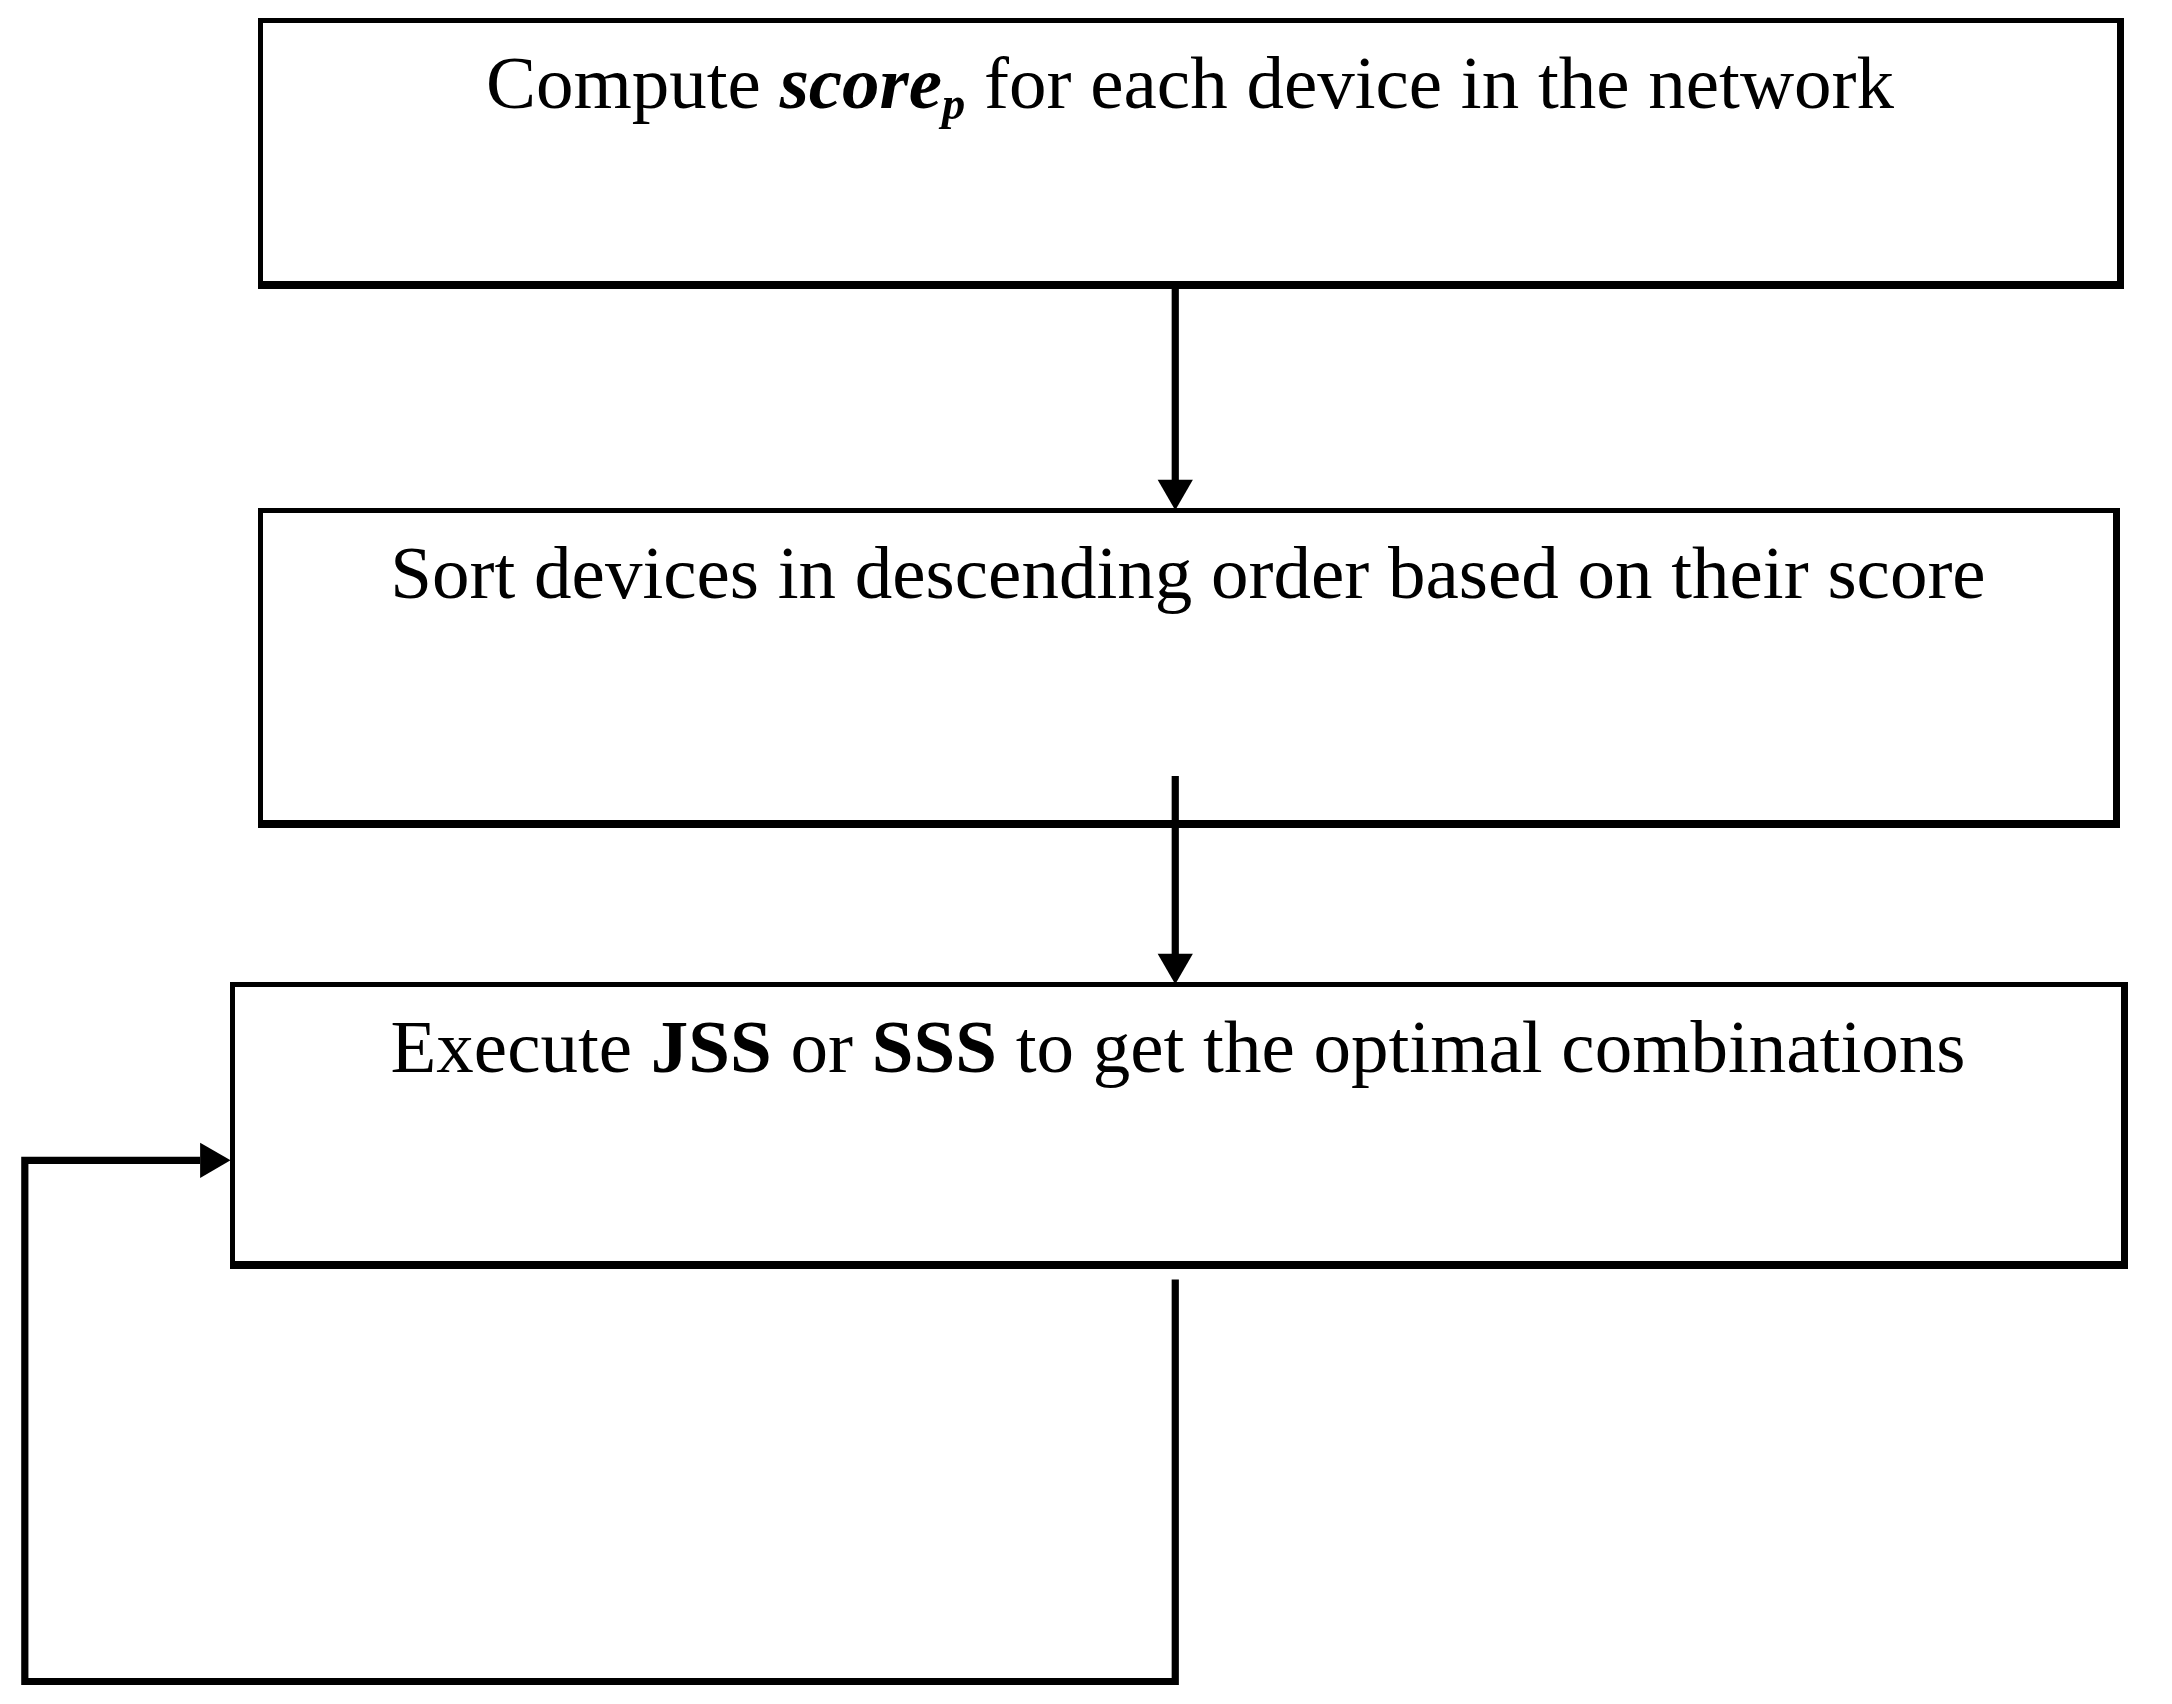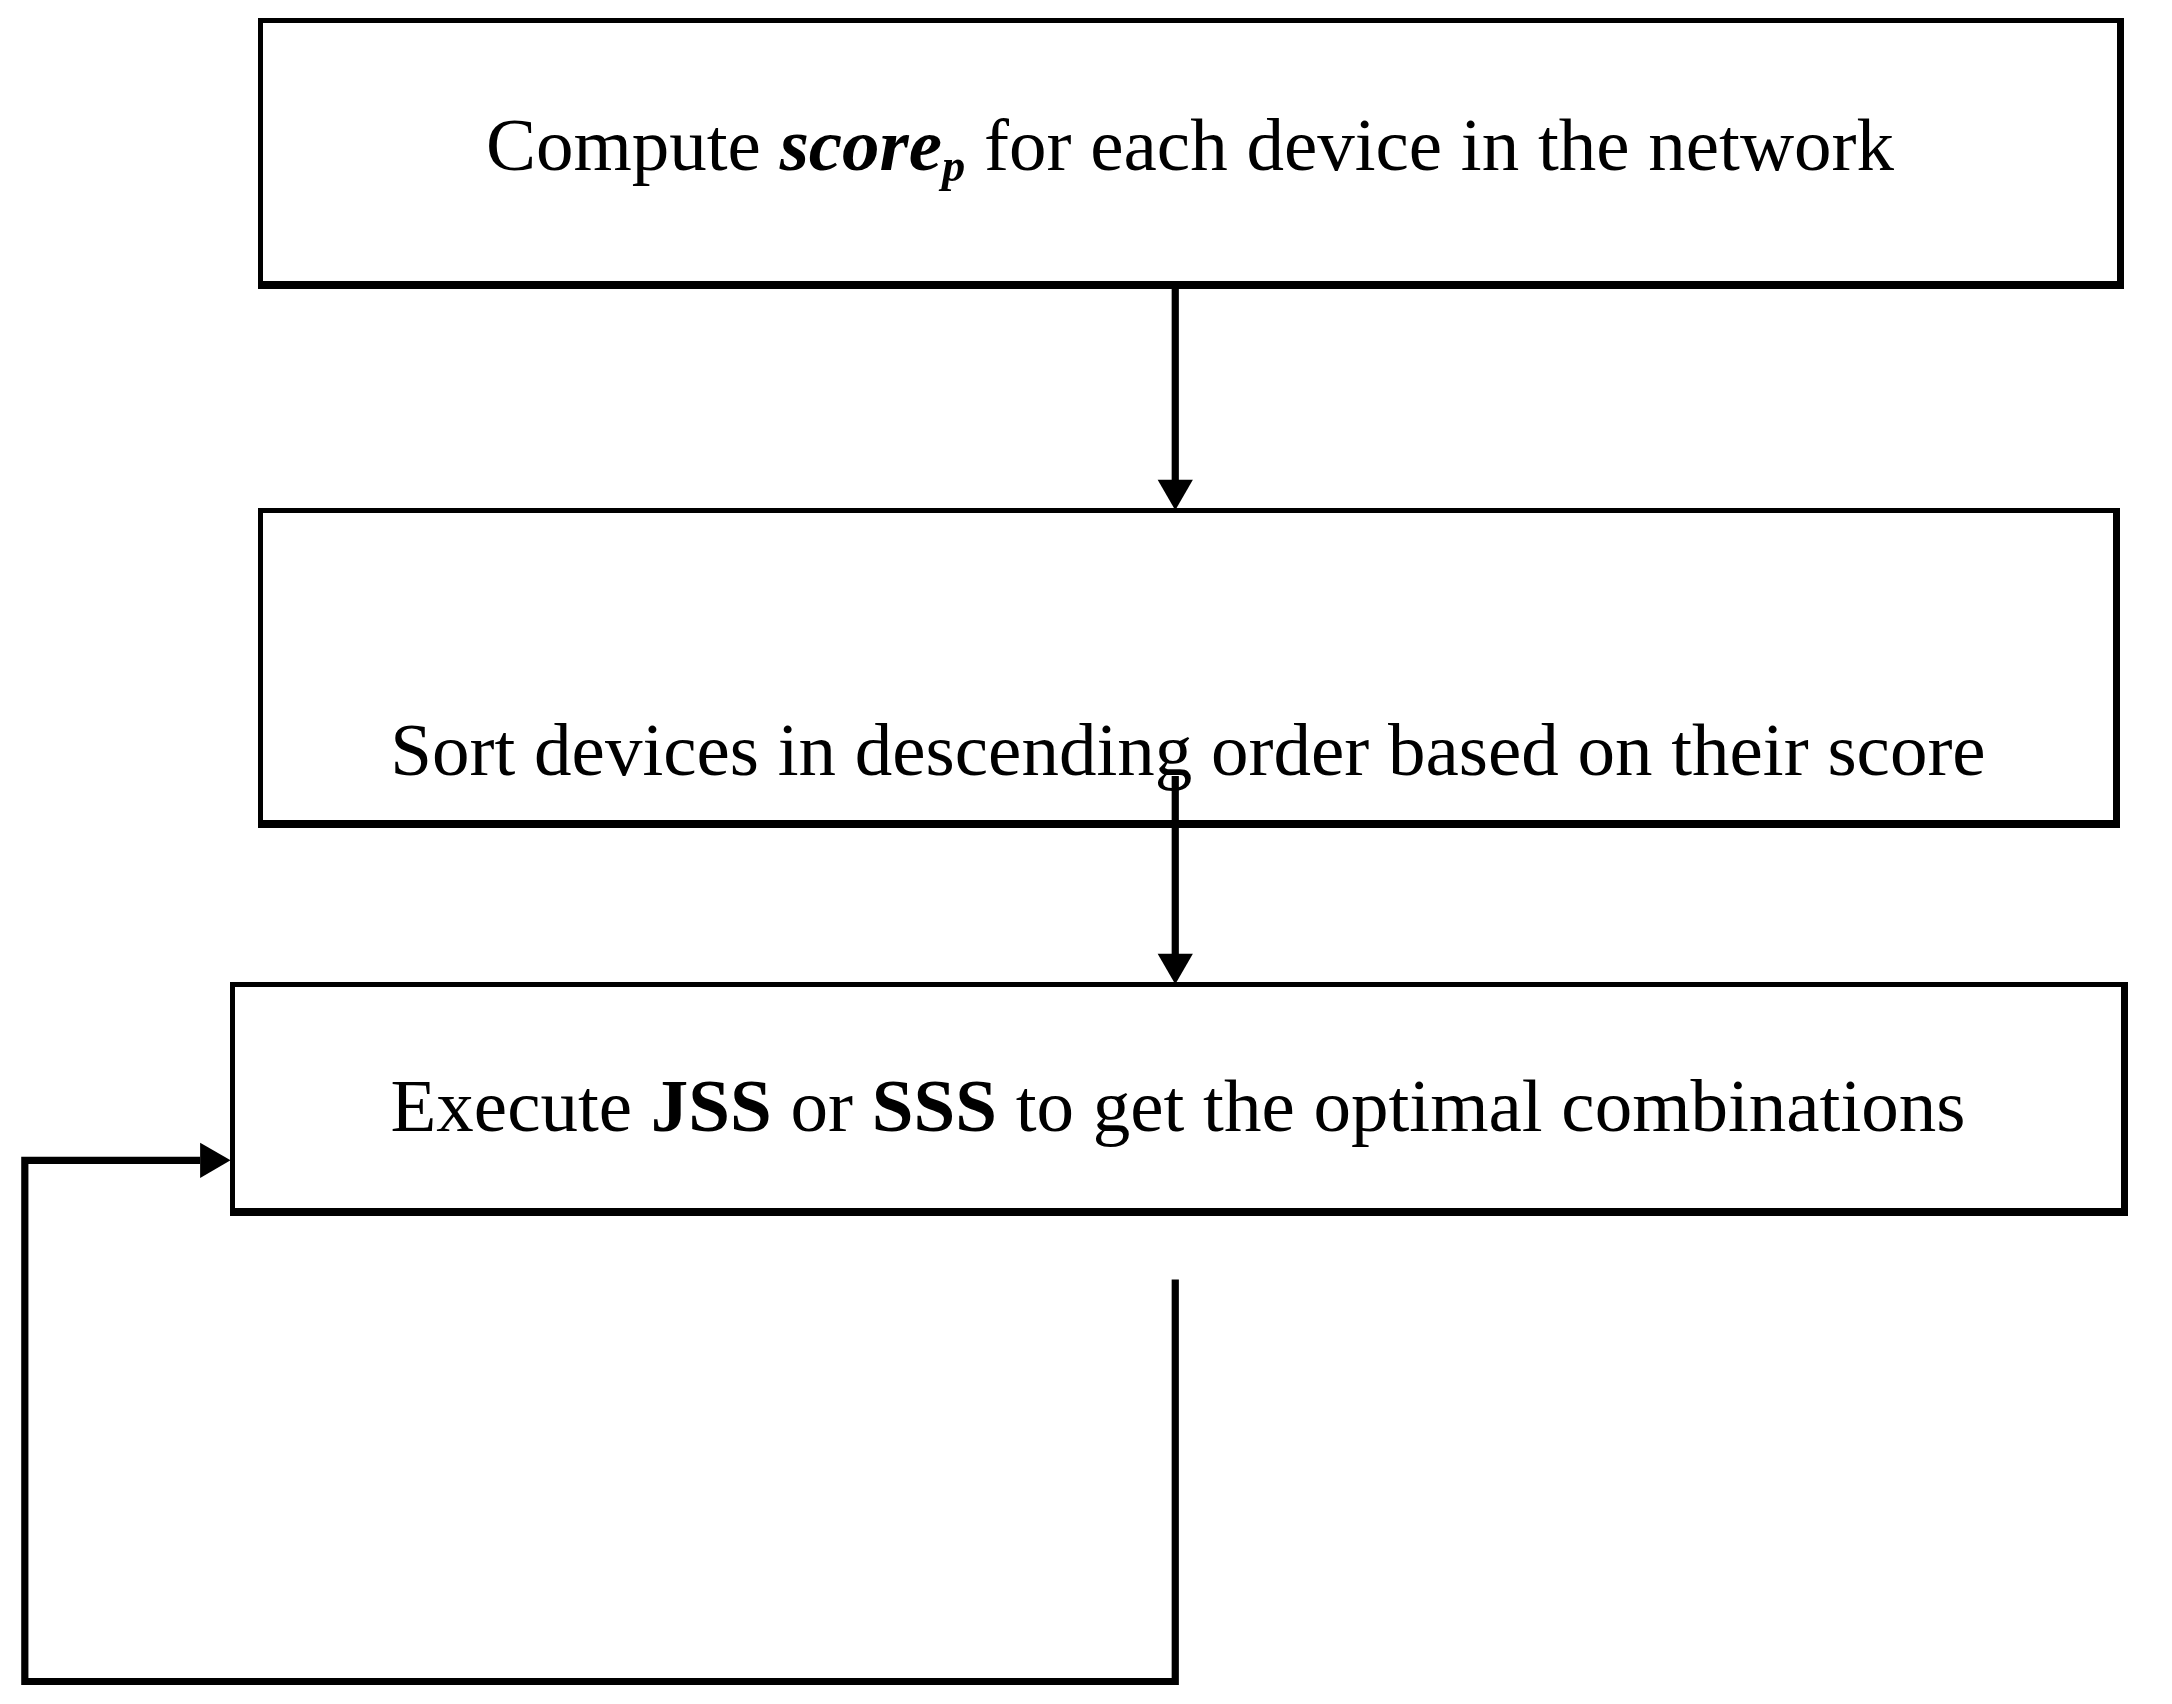--- a/index.html
+++ b/index.html
@@ -25,21 +25,21 @@
   }
   .box {
     position: absolute;
     box-sizing: border-box;
     border-style: solid;
     border-color: #000000;
     border-width: 5.6px 7.2px 8.8px 5.6px;
     background: #ffffff;
     display: flex;
     flex-direction: column;
-    justify-content: flex-end;
+    justify-content: flex-start;
     align-items: center;
     text-align: center;
     font-size: 75px;
     line-height: 120px;
     padding-left: 8px;
     padding-right: 8px;
   }
   .box1 {
     left: 258px;
     top: 17.6px;
@@ -51,21 +51,21 @@
     left: 258px;
     top: 508px;
     width: 1862px;
     height: 320px;
     padding-bottom: 9.6px;
   }
   .box3 {
     left: 230px;
     top: 982px;
     width: 1898px;
-    height: 234px;
+    height: 287px;
     padding-bottom: 42px;
     gap: 12px;
   }
   .line {
     white-space: nowrap;
   }
   .b  { font-weight: bold; }
   .i  { font-style: italic; }
   .bi { font-weight: bold; font-style: italic; }
   .sub {

